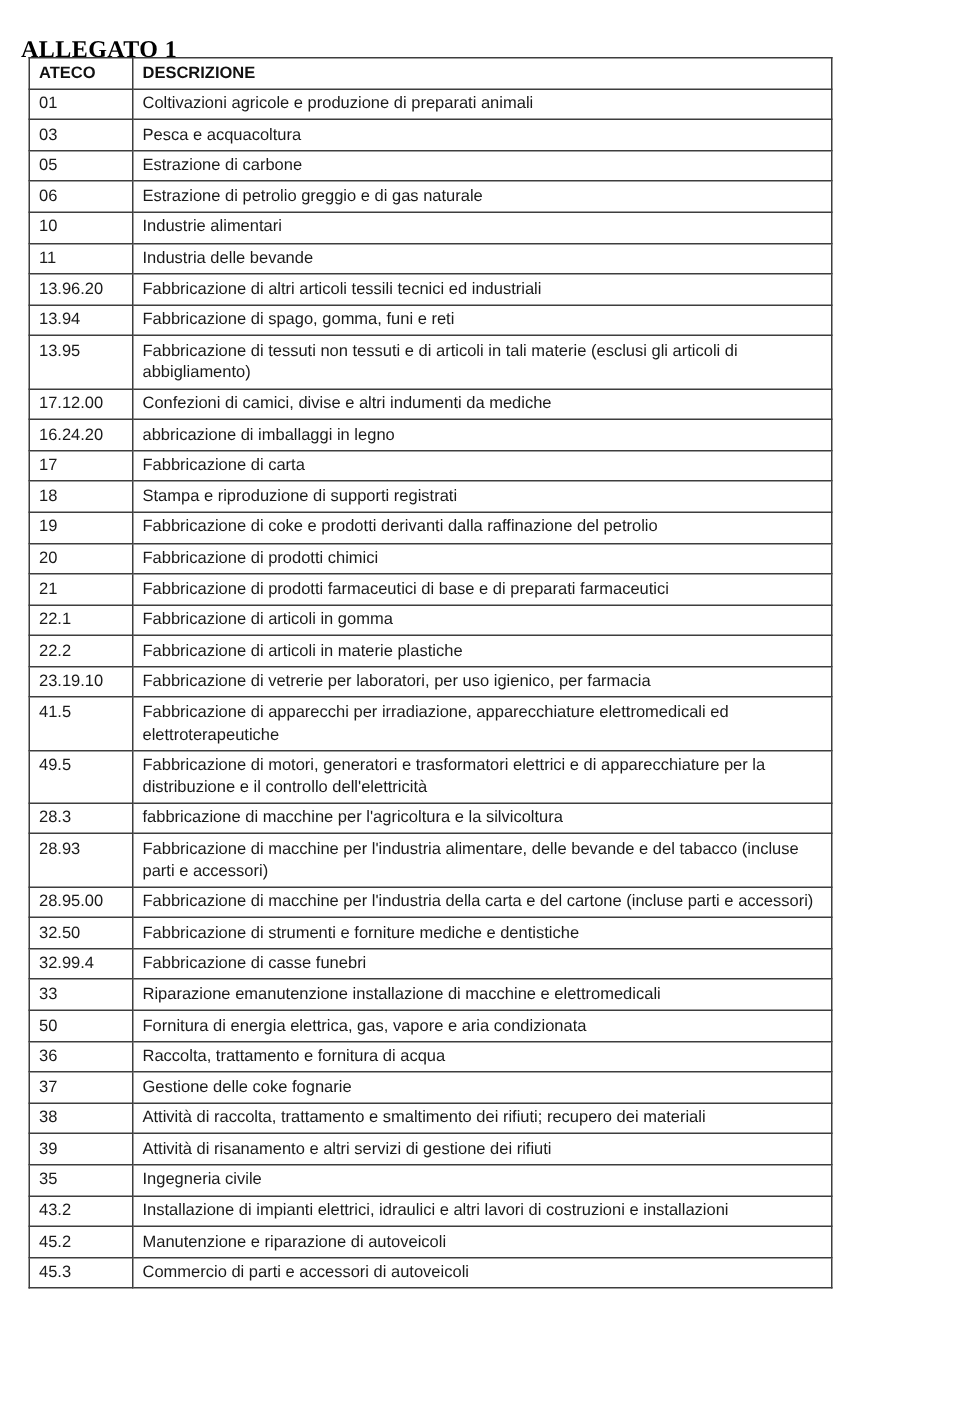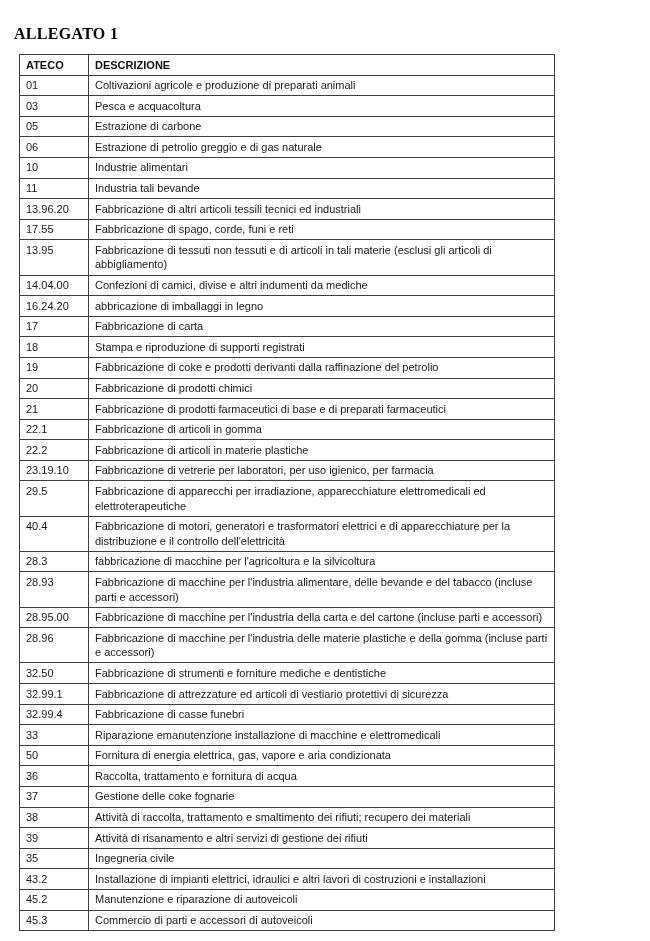--- a/index.html
+++ b/index.html
@@ -21,21 +21,21 @@
     font-family: "Liberation Serif", serif;
     font-weight: bold;
     font-size: 16px;
     letter-spacing: 0.3px;
     color: #000000;
     margin-top: 20px;
   }
   table.ateco-table {
     position: absolute;
     left: 19px;
-    top: 54px;
+    top: 38px;
     width: 536px;
     border-collapse: collapse;
     table-layout: fixed;
   }
   .ateco-table th,
   .ateco-table td {
     border: 1px solid #3d3d3d;
     font-size: 11px;
     line-height: 14.6px;
     padding: 2.5px 6px;
@@ -86,40 +86,40 @@
   </tr>
 
 
   <tr>
     <td class="col-code">10</td>
     <td>Industrie alimentari</td>
   </tr>
 
   <tr>
     <td class="col-code">11</td>
-    <td>Industria tali bevande</td>
+    <td>Industria delle bevande</td>
   </tr>
 
   <tr>
     <td class="col-code">13.96.20</td>
     <td>Fabbricazione di altri articoli tessili tecnici ed industriali</td>
   </tr>
 
   <tr>
-    <td class="col-code">17.55</td>
-    <td>Fabbricazione di spago, corde, funi e reti</td>
+    <td class="col-code">13.94</td>
+    <td>Fabbricazione di spago, gomma, funi e reti</td>
   </tr>
 
   <tr>
     <td class="col-code">13.95</td>
     <td>Fabbricazione di tessuti non tessuti e di articoli in tali materie (esclusi gli articoli di abbigliamento)</td>
   </tr>
 
   <tr>
-    <td class="col-code">14.04.00</td>
+    <td class="col-code">17.12.00</td>
     <td>Confezioni di camici, divise e altri indumenti da mediche</td>
   </tr>
 
   <tr>
     <td class="col-code">16.24.20</td>
     <td>abbricazione di imballaggi in legno</td>
   </tr>
 
   <tr>
     <td class="col-code">17</td>
@@ -155,58 +155,50 @@
     <td class="col-code">22.2</td>
     <td>Fabbricazione di articoli in materie plastiche</td>
   </tr>
 
   <tr>
     <td class="col-code">23.19.10</td>
     <td>Fabbricazione di vetrerie per laboratori, per uso igienico, per farmacia</td>
   </tr>
 
   <tr>
-    <td class="col-code">29.5</td>
+    <td class="col-code">41.5</td>
     <td>Fabbricazione di apparecchi per irradiazione, apparecchiature elettromedicali ed elettroterapeutiche</td>
   </tr>
 
   <tr>
-    <td class="col-code">40.4</td>
+    <td class="col-code">49.5</td>
     <td>Fabbricazione di motori, generatori e trasformatori elettrici e di apparecchiature per la distribuzione e il controllo dell'elettricità</td>
   </tr>
 
   <tr>
     <td class="col-code">28.3</td>
     <td>fabbricazione di macchine per l'agricoltura e la silvicoltura</td>
   </tr>
 
   <tr>
     <td class="col-code">28.93</td>
     <td>Fabbricazione di macchine per l'industria alimentare, delle bevande e del tabacco (incluse parti e accessori)</td>
   </tr>
 
   <tr>
     <td class="col-code">28.95.00</td>
     <td>Fabbricazione di macchine per l'industria della carta e del cartone (incluse parti e accessori)</td>
   </tr>
 
-  <tr>
-    <td class="col-code">28.96</td>
-    <td>Fabbricazione di macchine per l'industria delle materie plastiche e della gomma (incluse parti e accessori)</td>
-  </tr>
 
   <tr>
     <td class="col-code">32.50</td>
     <td>Fabbricazione di strumenti e forniture mediche e dentistiche</td>
   </tr>
 
-  <tr>
-    <td class="col-code">32.99.1</td>
-    <td>Fabbricazione di attrezzature ed articoli di vestiario protettivi di sicurezza</td>
-  </tr>
 
   <tr>
     <td class="col-code">32.99.4</td>
     <td>Fabbricazione di casse funebri</td>
   </tr>
 
   <tr>
     <td class="col-code">33</td>
     <td>Riparazione emanutenzione installazione di macchine e elettromedicali</td>
   </tr>

